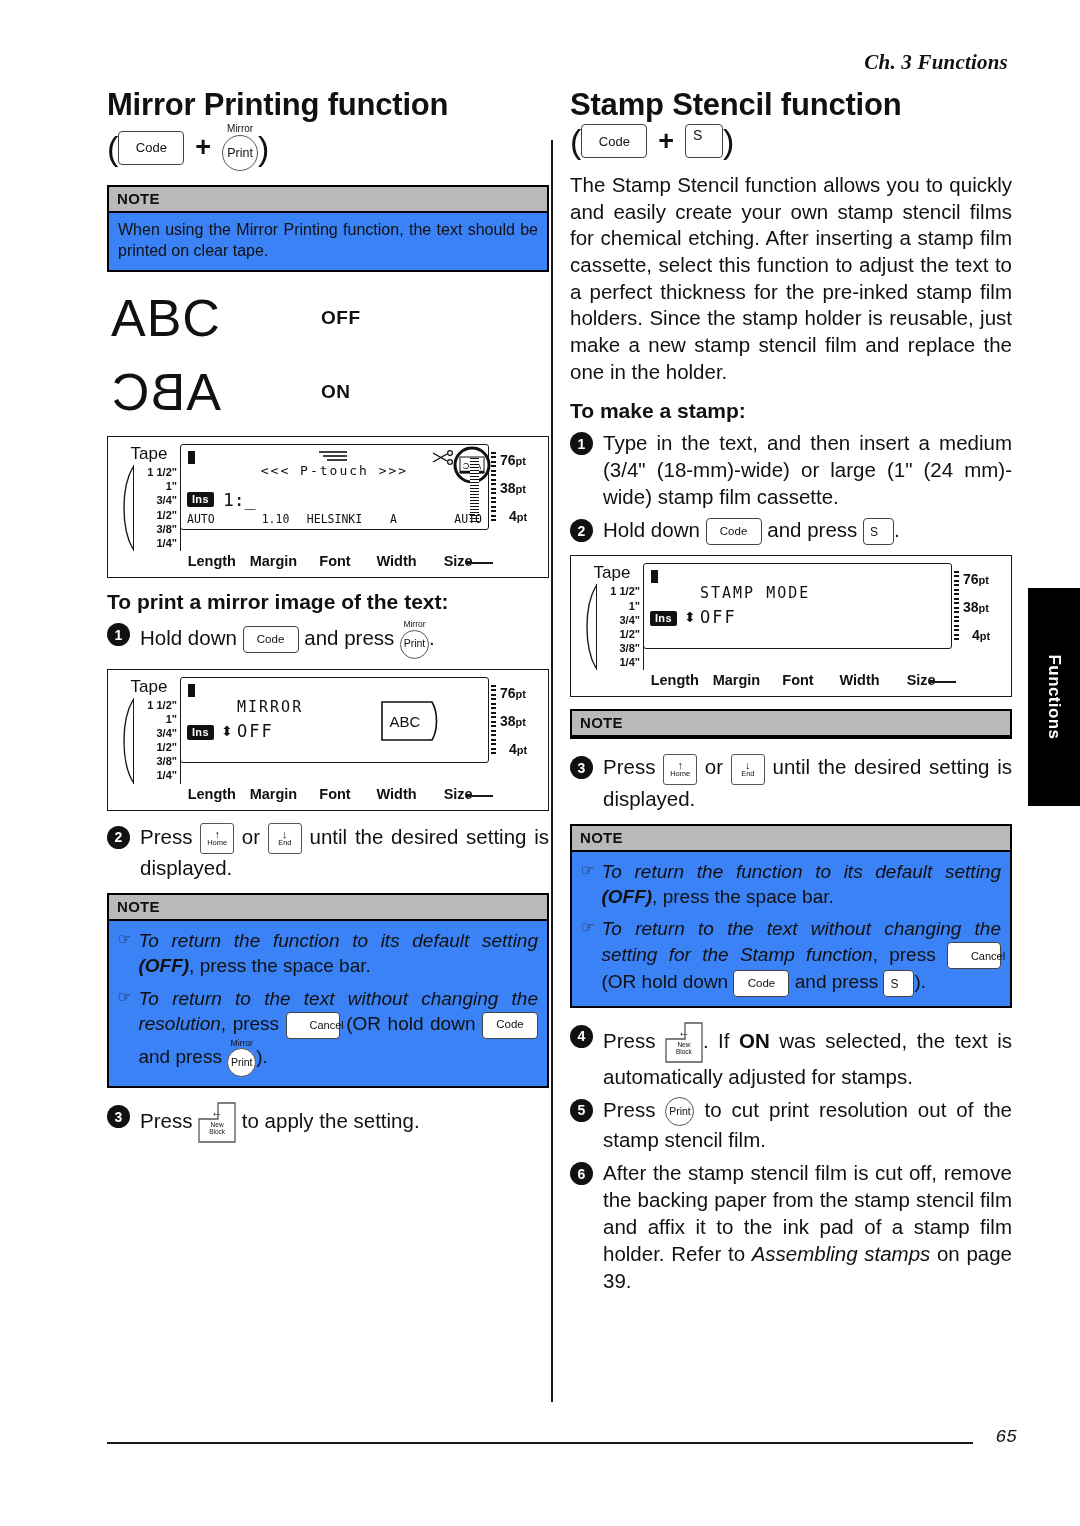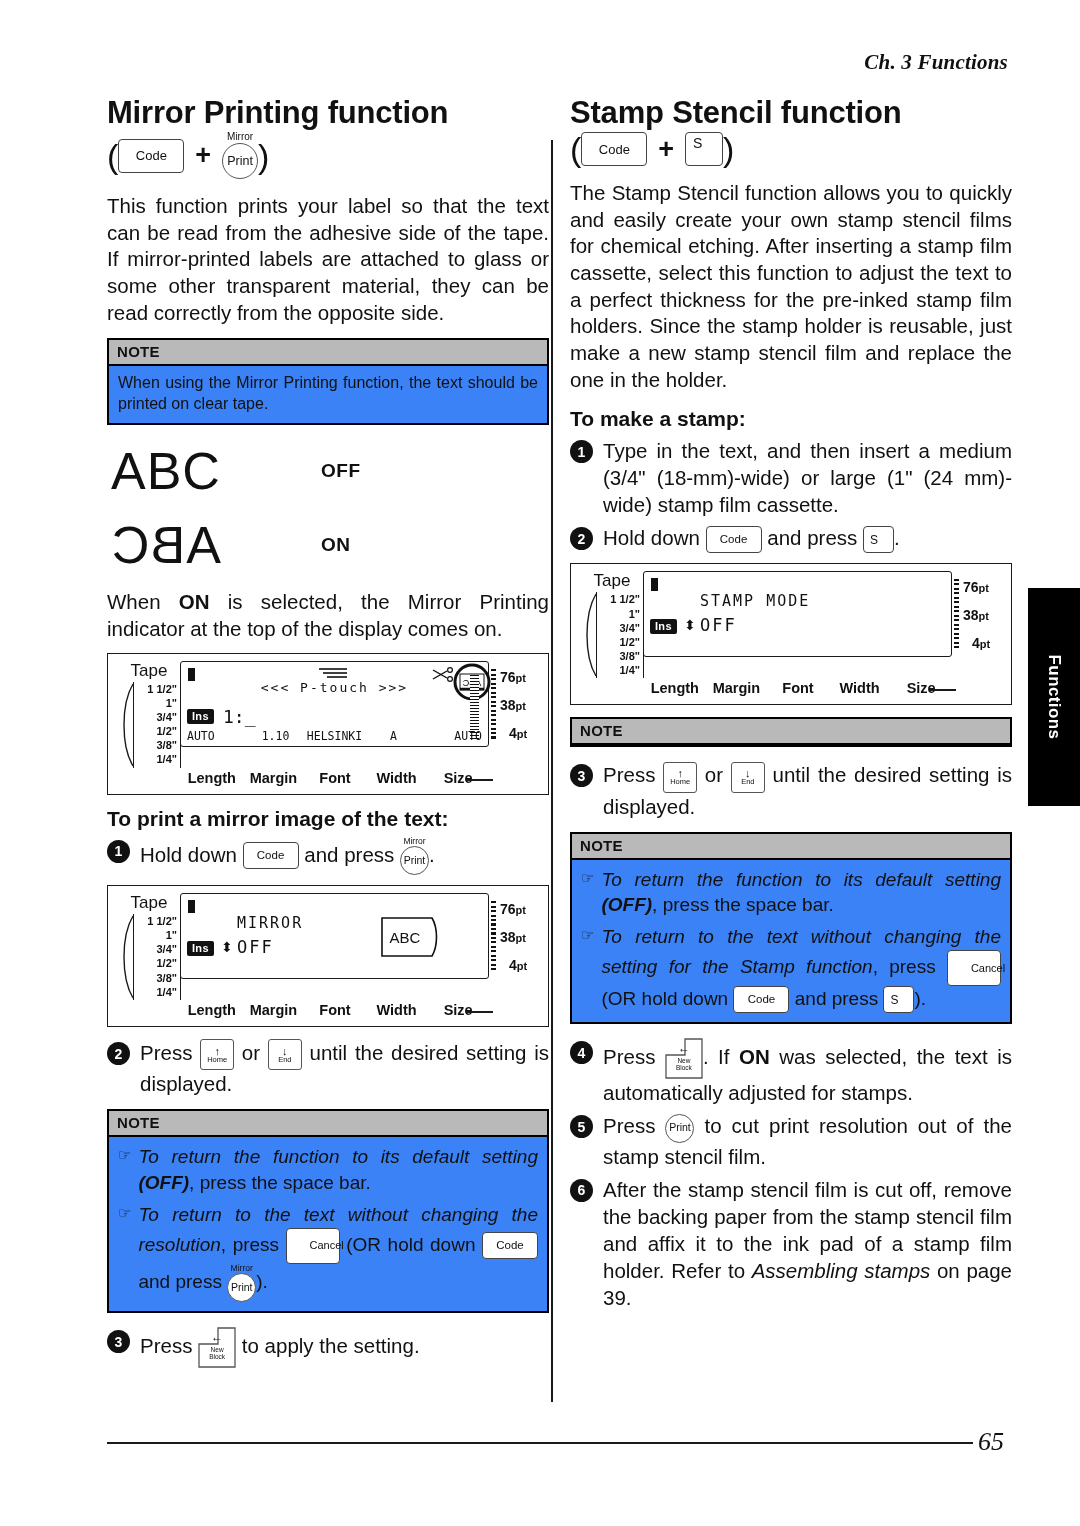--- a/index.html
+++ b/index.html
@@ -15,21 +15,21 @@
 
   
   .runhead {
     position:absolute; right:72px; top:50px;
     font-family:"Liberation Serif", serif;
     font-style:italic; font-weight:bold;
     font-size:21px; letter-spacing:.2px;
   }
 
   
-  .col { position:absolute; top:96px; width:442px; }
+  .col { position:absolute; top:88px; width:442px; }
   .col-left  { left:107px; }
   .col-right { left:570px; }
 
   .divider {
     position:absolute; left:551px; top:140px;
     width:2px; height:1262px; background:#1a1a1a;
   }
 
   h1.sec {
     font-size:31px; font-weight:bold; margin:0 0 2px 0;
@@ -53,21 +53,21 @@
     display:inline-flex; align-items:center; justify-content:center;
     border:1.4px solid #444; border-radius:4px;
     background:#fff; vertical-align:middle;
     font-size:12px; color:#111;
     box-sizing:border-box;
   }
   .key-code   { width:66px; height:34px; font-size:13px; }
   .key-code-s { width:56px; height:27px; font-size:11.5px; }
   .key-s      { width:38px; height:34px; font-size:14px; align-items:flex-start; padding-top:2px; justify-content:flex-start; padding-left:7px;}
   .key-s-s    { width:31px; height:27px; font-size:12px; align-items:flex-start; padding-top:1px; justify-content:flex-start; padding-left:6px;}
-  .key-cancel { width:54px; height:36px; font-size:11px;padding-left:28px; }
+  .key-cancel { width:54px; height:27px; font-size:11px;padding-left:28px; }
 
   .key-round {
     display:inline-flex; align-items:center; justify-content:center;
     border:1.4px solid #555; border-radius:50%;
     width:34px; height:34px; font-size:12.5px; background:#fff;
   }
   .key-round-s { width:27px; height:27px; font-size:10.5px; }
 
   .capwrap { display:inline-flex; flex-direction:column; align-items:center; }
   .caplabel { font-size:10px; line-height:1; margin-bottom:1px; }
@@ -227,23 +227,23 @@
   .sidetab span {
     position:absolute; left:50%; top:50%;
     transform:translate(-50%,-50%) rotate(90deg);
     color:#fff; font-size:17px; font-weight:bold; white-space:nowrap;
     letter-spacing:.4px;
   }
 
   
   .footrule { position:absolute; left:107px; right:107px; top:1442px; height:2px; background:#1a1a1a; }
   .pagenum {
-    position:absolute; right:76px; top:1427px;
-    font-family:Liberation Serif, serif; font-style:italic;
-    font-size:26px;
+    position:absolute; right:63px; top:1427px;
+    font-family:Liberation Mono, monospace; font-style:italic;
+    font-size:18px;
   }
   .inl { display:inline-flex; align-items:center; vertical-align:middle; }
 </style>
 </head>
 <body>
 
 <div class="page">
 
   <div class="runhead">Ch. 3 Functions</div>
 
@@ -257,41 +257,39 @@
       <span class="paren">(</span>
       <span class="key key-code">Code</span>
       <span class="plus">+</span>
       <span class="capwrap">
         <span class="caplabel">Mirror</span>
         <span class="key-round">Print</span>
       </span>
       <span class="paren">)</span>
     </div>
 
-    <p class="body">This function prints your label so that the text can be read from the adhesive side of the tape. If mirror-printed labels are attached to glass or some other transparent material, they can be read correctly from the opposite side.</p>
 
     <div class="note">
       <div class="note-hd">NOTE</div>
       <div class="note-bd">
         <p>When using the Mirror Printing function, the text should be printed on clear tape.</p>
       </div>
     </div>
 
     <div class="abcblock">
       <div class="abcrow">
         <div class="abcbig">ABC</div>
         <div class="abclbl">OFF</div>
       </div>
       <div class="abcrow">
         <div class="abcbig flipx"><span class="mir">ABC</span></div>
         <div class="abclbl">ON</div>
       </div>
     </div>
 
-    <p class="body"><span>When </span><span class="b">ON</span><span> is selected, the Mirror Printing indicator at the top of the display comes on.</span></p>
 
     <div class="lcd">
       <div class="lcd-inner">
         <div class="tapecol">
           <div class="tape-title">Tape</div>
           <div class="tape-box">
             <svg class="tape-curve" width="20" height="86">
                 <path d="M16 2 C4 22, 4 64, 16 84" stroke="#1a1a1a" stroke-width="1.4" fill="none"></path>
               </svg>
             <div class="tape-list">

